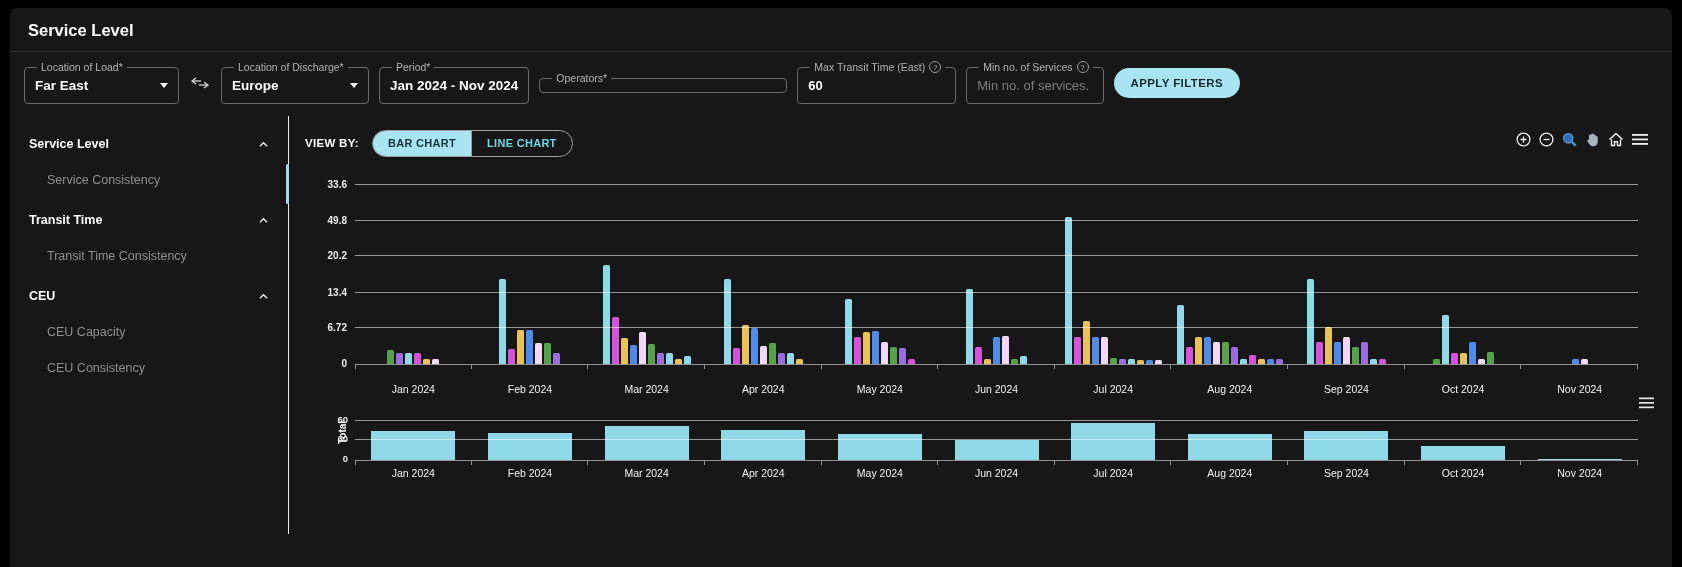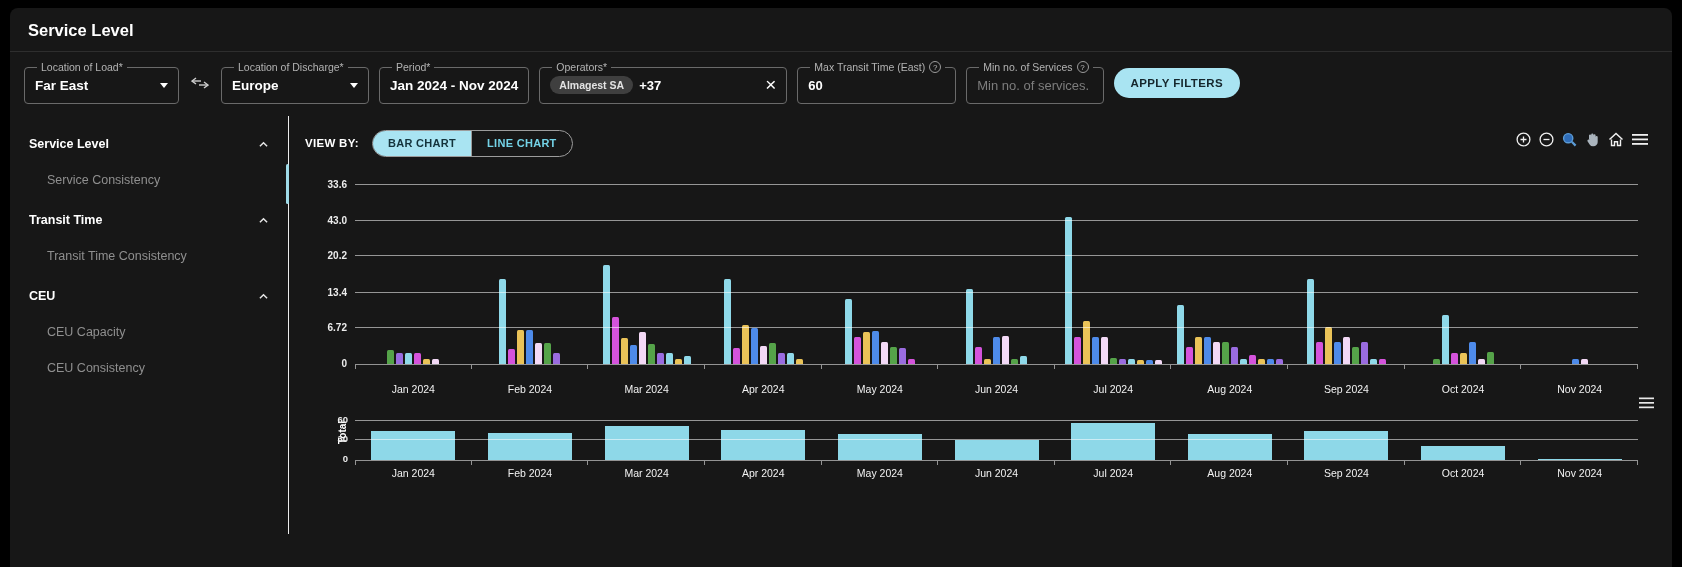--- a/index.html
+++ b/index.html
@@ -108,27 +108,20 @@
 
     <fieldset class="field w-per">
       <legend>Period*</legend>
       <div class="fval">
         <span class="val">Jan 2024 - Nov 2024</span>
       </div>
     </fieldset>
 
     <fieldset class="field w-ops">
       <legend>Operators*</legend>
-      <div class="fval">
-        <span style="display:flex;align-items:center;">
-          <span class="chip">Almagest SA</span>
-          <span class="more">+37</span>
-        </span>
-        <span class="clear-x">×</span>
-      </div>
     </fieldset>
 
     <fieldset class="field w-mtt">
       <legend>
         <span>Max Transit Time (East)</span>
         <span class="help">?</span>
       </legend>
       <div class="fval">
         <input class="ghost-input" value="60" style="">
       </div>
@@ -362,21 +355,21 @@
               </div>
             </div>
         <div class="yticklab" style="bottom: 0%;">0</div>
             <div class="gridline" style="bottom: 18.5635%;"></div>
             <div class="yticklab" style="bottom: 18.5635%;">6.72</div>
             <div class="gridline" style="bottom: 37.0166%;"></div>
             <div class="yticklab" style="bottom: 37.0166%;">13.4</div>
             <div class="gridline" style="bottom: 55.8011%;"></div>
             <div class="yticklab" style="bottom: 55.8011%;">20.2</div>
             <div class="gridline" style="bottom: 74.3094%;"></div>
-            <div class="yticklab" style="bottom: 74.3094%;">43.0</div>
+            <div class="yticklab" style="bottom: 74.3094%;">49.8</div>
             <div class="gridline" style="bottom: 92.8177%;"></div>
             <div class="yticklab" style="bottom: 92.8177%;">33.6</div>
           </div>
         <div class="xlabels x1" style="bottom:8px;">
             <div>Jan 2024</div>
             <div>Feb 2024</div>
             <div>Mar 2024</div>
             <div>Apr 2024</div>
             <div>May 2024</div>
             <div>Jun 2024</div>

